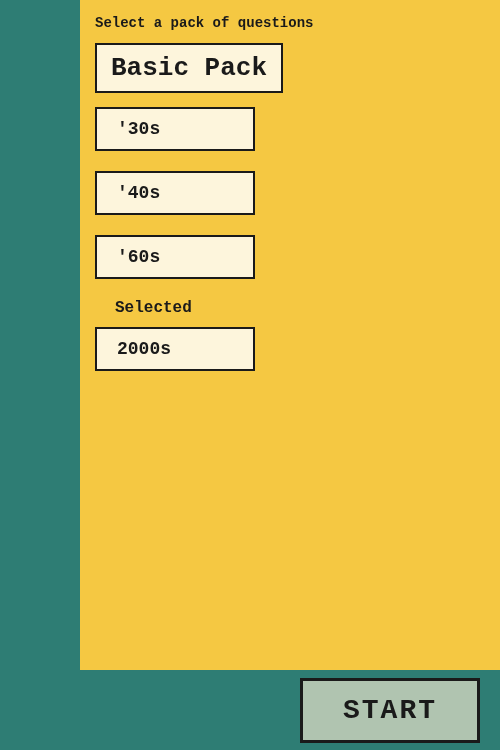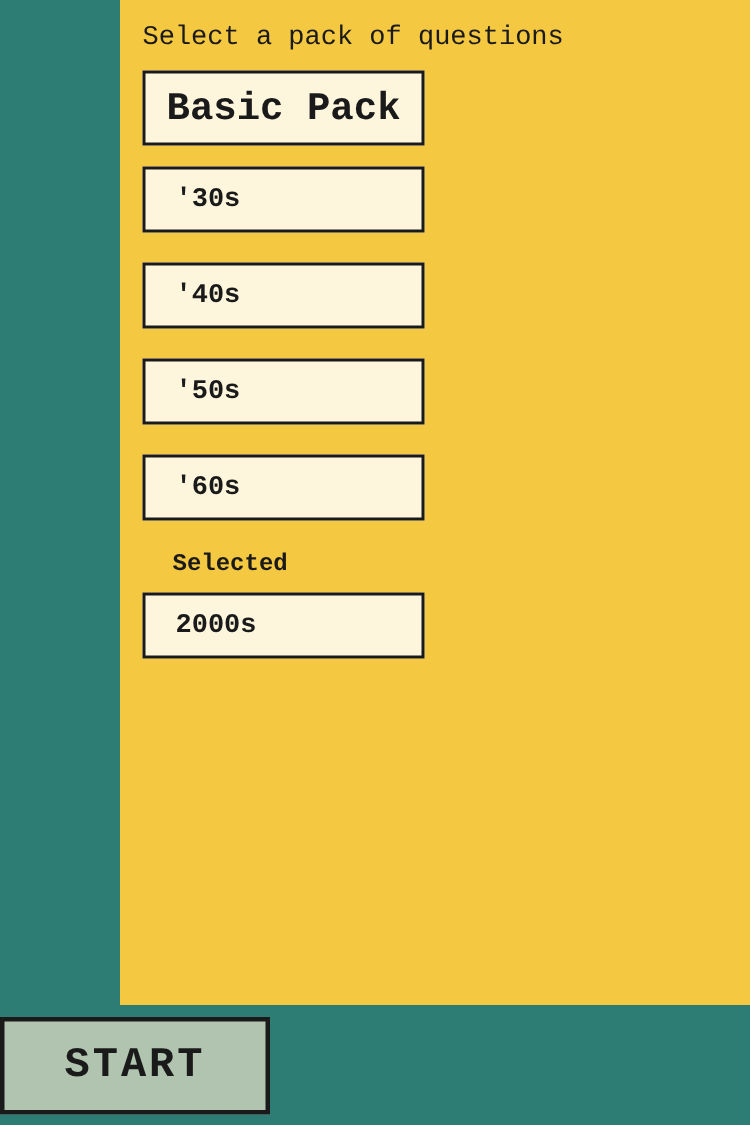--- a/index.html
+++ b/index.html
@@ -31,22 +31,22 @@
     }
 
     .content-area {
       flex: 1;
       background: #f5c842;
       padding: 10px 15px;
       overflow-y: auto;
     }
 
     .page-title {
-      font-size: 18px;
-      font-weight: normal;
+      font-size: 14px;
+      font-weight: bold;
       color: #1a1a1a;
       margin-bottom: 12px;
       padding-top: 5px;
     }
 
     .pack-label {
       display: inline-block;
       background: #fdf5dc;
       border: 2px solid #1a1a1a;
       padding: 8px 14px;
@@ -62,42 +62,42 @@
       background: #fdf5dc;
       border: 2px solid #1a1a1a;
       padding: 10px 20px;
       font-size: 18px;
       font-weight: bold;
       font-family: 'Courier New', Courier, monospace;
       color: #1a1a1a;
       margin-bottom: 10px;
       cursor: pointer;
       text-align: left;
-      width: 188px;
+      width: 160px;
     }
 
     .decade-row {
       display: flex;
       align-items: center;
       margin-bottom: 10px;
     }
 
     .selected-label {
       margin-left: 20px;
       font-size: 16px;
       font-weight: bold;
       color: #1a1a1a;
     }
 
     .bottom-bar {
       height: 80px;
       background: #2e7d74;
       display: flex;
       align-items: center;
-      justify-content: flex-start;
+      justify-content: flex-end;
       flex-shrink: 0;
     }
 
     .start-button {
       background: #b0c4b0;
       border: 3px solid #1a1a1a;
       padding: 14px 40px;
       font-size: 28px;
       font-weight: bold;
       font-family: 'Courier New', Courier, monospace;
@@ -116,23 +116,20 @@
     <div class="page-title">Select a pack of questions</div>
     <div class="pack-label">Basic Pack</div>
     <div id="decades-list">
         <div class="decade-row">
           <button class="decade-button">'30s</button>
         </div>
         <div class="decade-row">
           <button class="decade-button">'40s</button>
         </div>
         <div class="decade-row">
-          <button class="decade-button">'50s</button>
-        </div>
-        <div class="decade-row">
           <button class="decade-button">'60s</button>
         </div>
         <div class="decade-row">
           <span class="selected-label">Selected</span>
         </div>
         <div class="decade-row">
           <button class="decade-button">2000s</button>
         </div>
       </div>
   </div>

